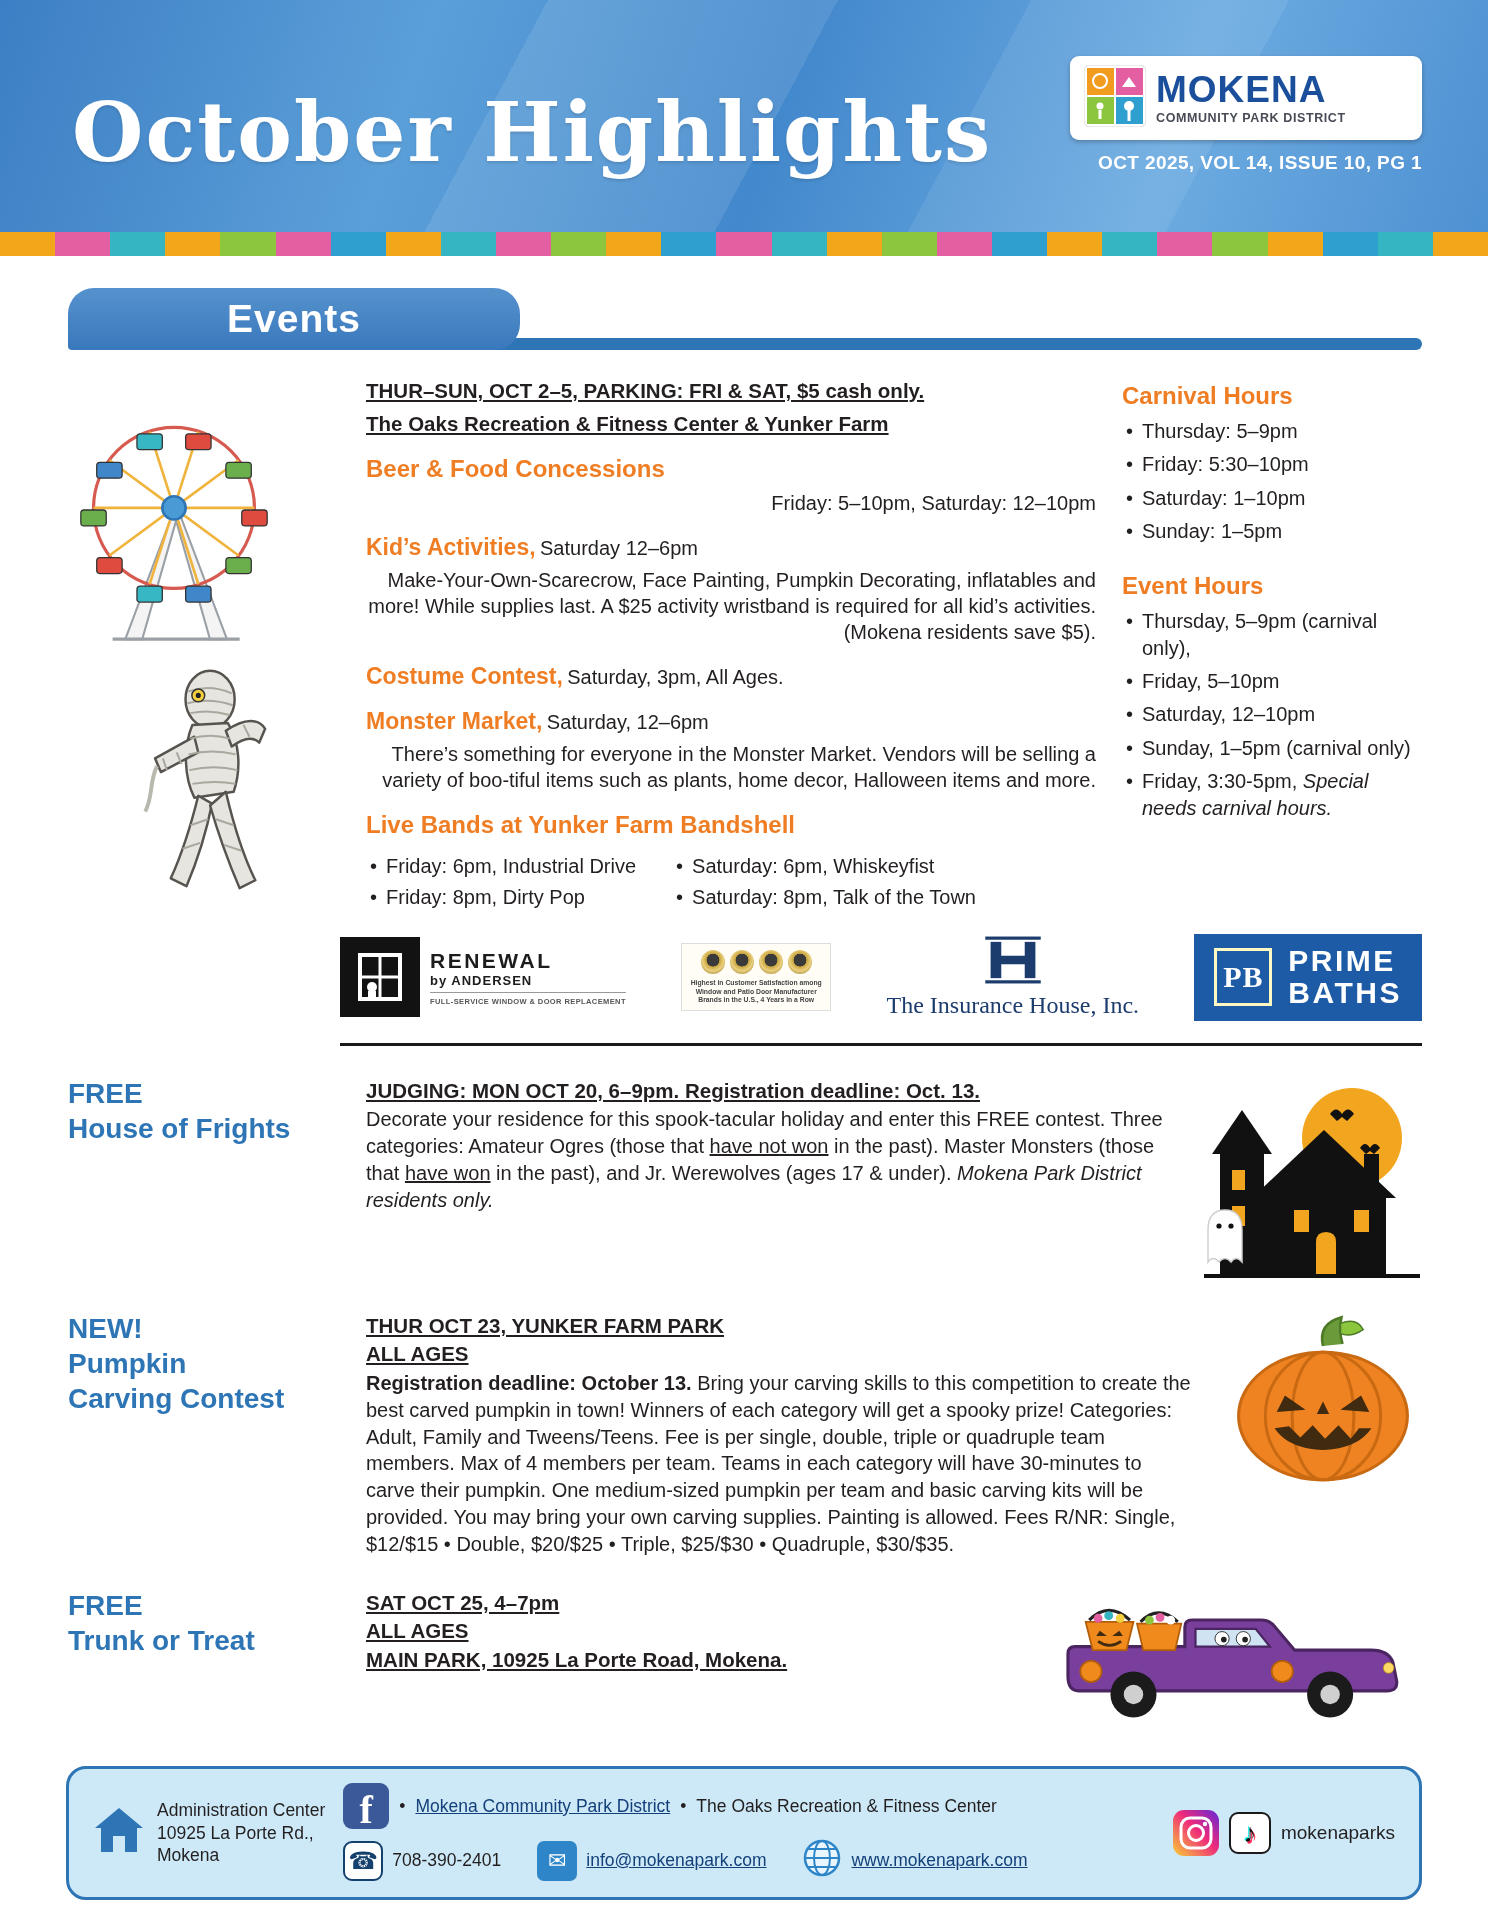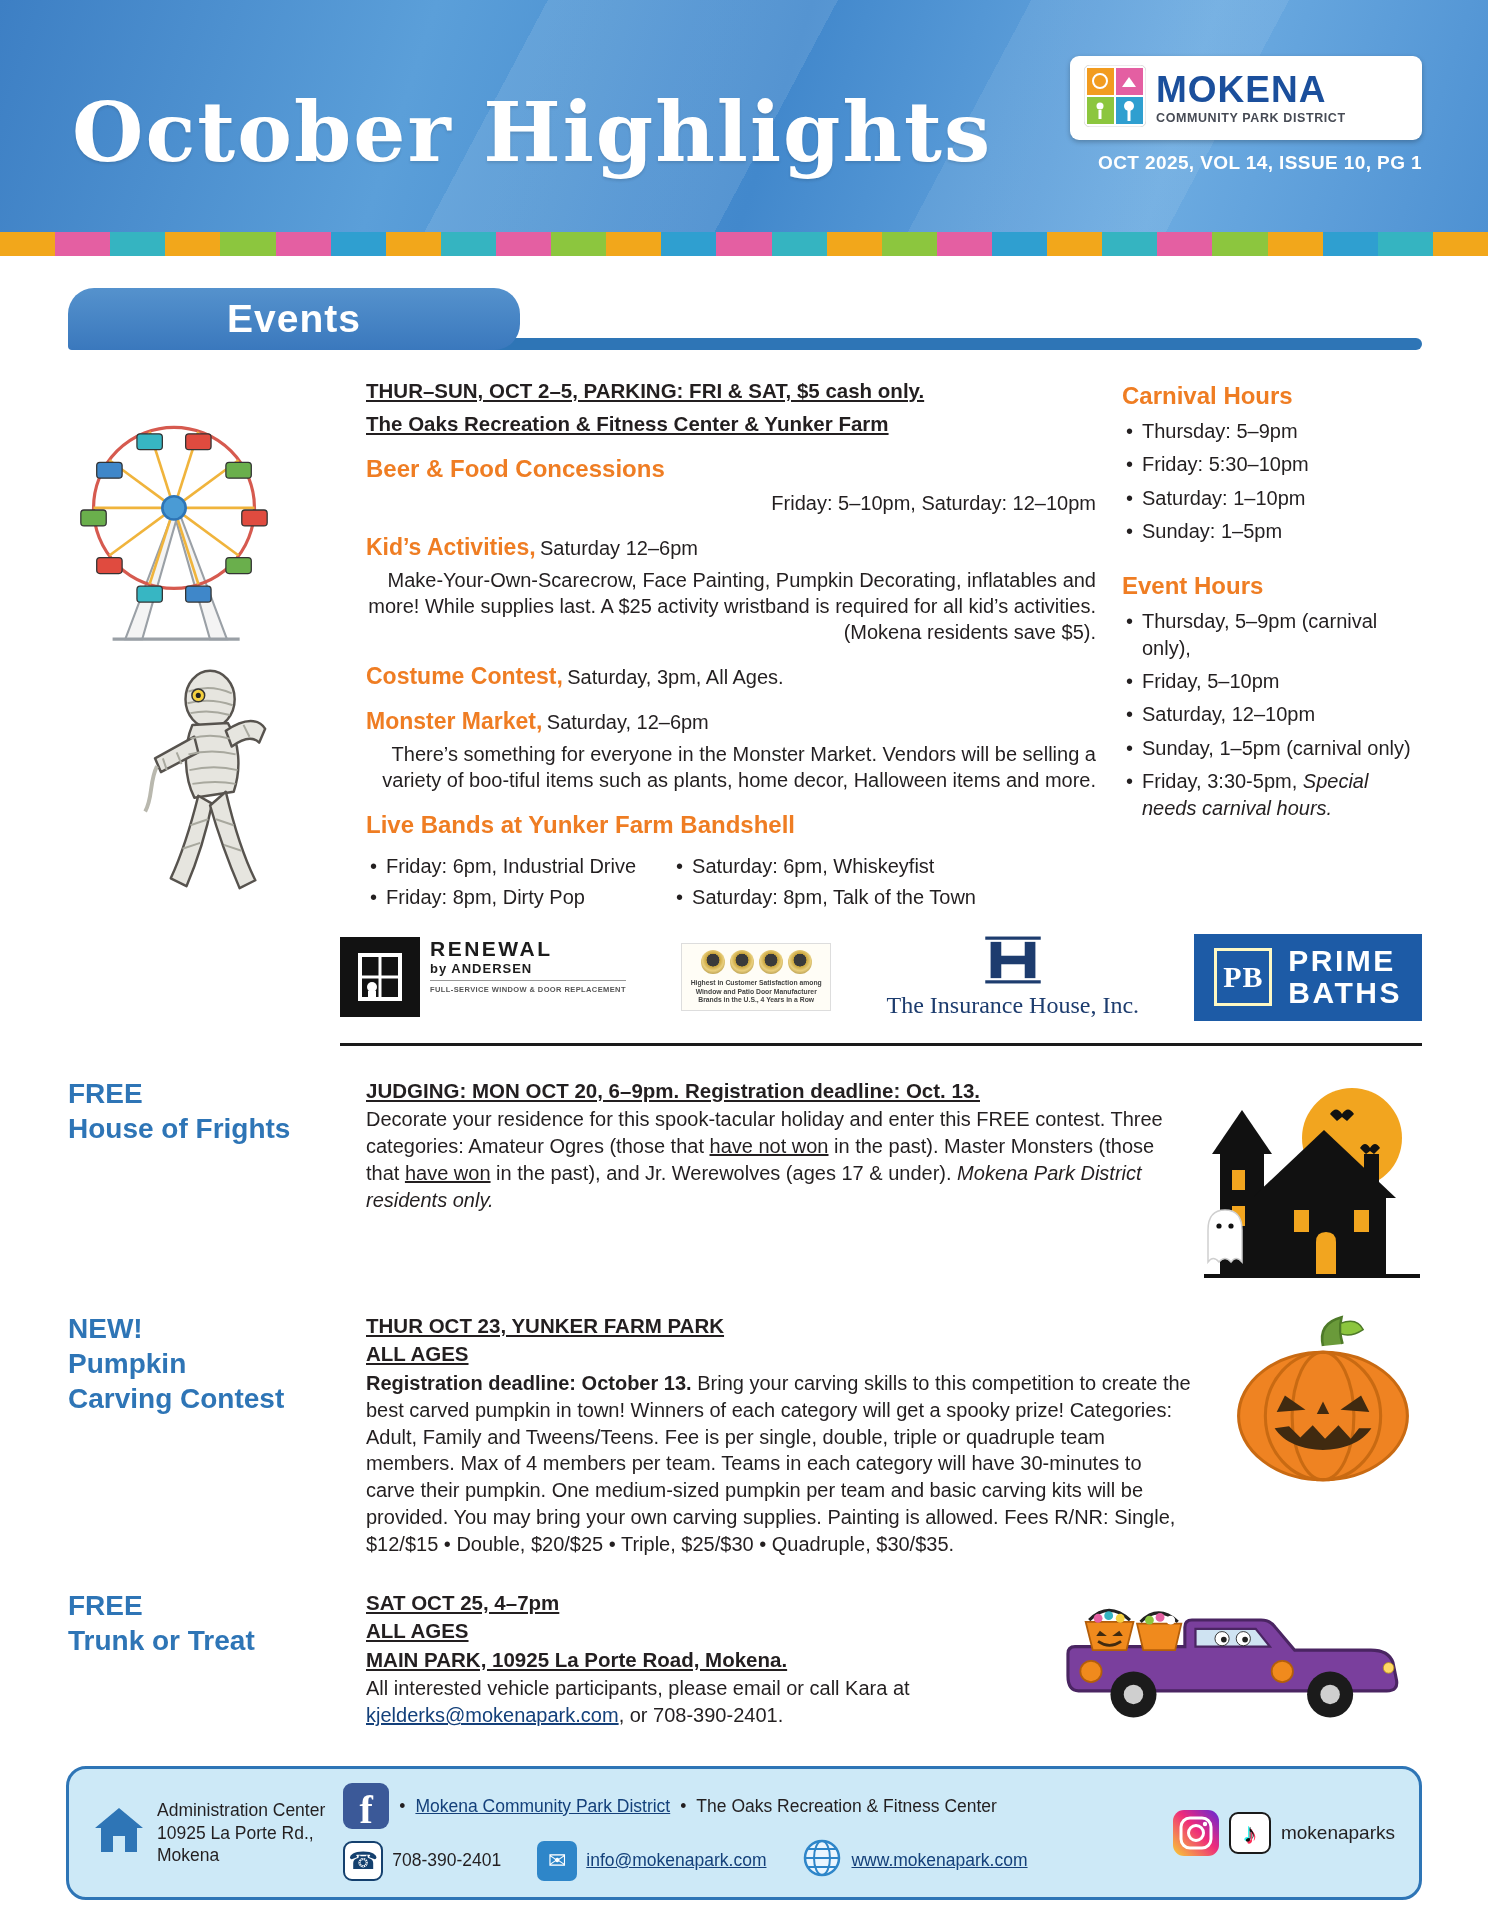--- a/index.html
+++ b/index.html
@@ -46,21 +46,21 @@
   ul.bullets { list-style:none; }
   ul.bullets li { position:relative; padding-left:20px; font-size:20px; line-height:1.3; margin-top:5px; }
   ul.bullets li::before { content:"•"; position:absolute; left:4px; }
   .right ul.bullets li { line-height:1.32; margin-top:7px; }
   .right .orange-h:first-child { margin-top:4px; }
   .right .orange-h { margin-top:28px; }
   .special-li em { font-style:italic; }
 
   
   .sponsors { display:flex; align-items:center; justify-content:space-between; margin:24px 66px 0 340px; }
-  .renewal { display:flex; gap:10px; }
+  .renewal { display:flex; align-items:center; gap:10px; }
   .ra-box { width:80px; height:80px; background:#121212; display:flex; align-items:center; justify-content:center; }
   .ra-text { display:flex; flex-direction:column; }
   .ra-line1 { font-size:21px; font-weight:800; letter-spacing:2.5px; color:#1c1c1c; }
   .ra-line2 { font-size:13px; font-weight:700; letter-spacing:1px; color:#1c1c1c; border-bottom:1.5px solid #999; padding-bottom:4px; }
   .ra-tag { font-size:7.5px; color:#555; letter-spacing:.4px; margin-top:4px; font-weight:700; }
   .award { width:150px; text-align:center; border:1px solid #ddd; padding:6px 4px; background:#fffdf6; }
   .award-circles { display:flex; justify-content:center; gap:5px; }
   .award-circles i { width:24px; height:24px; border-radius:50%; display:block;
      background:radial-gradient(circle at 50% 42%, #3a3a3a 34%, #caa53d 36%, #e9cf7e 58%, #8a6d1f 100%); }
   .award-text { font-size:6.8px; line-height:1.25; color:#444; margin-top:5px; font-weight:700; }
@@ -416,21 +416,20 @@
 
   <section class="feature trunk">
     <div class="label">
       <span>FREE</span>
       <span>Trunk or Treat</span>
     </div>
     <div class="fbody">
       <p class="bold-line">SAT OCT 25, 4–7pm</p>
       <p class="bold-line">ALL AGES</p>
       <p class="bold-line">MAIN PARK, 10925 La Porte Road, Mokena.</p>
-      <p><span>All interested vehicle participants, please email or call Kara at </span><a class="link">kjelderks@mokenapark.com</a><span>, or 708-390-2401.</span></p>
     </div>
     <div class="art">
       <svg width="372" height="158" viewBox="0 0 420 170">
         <path d="M18,95 L18,70 Q18,62 26,62 L150,62 L150,40 Q150,32 158,32 L236,32 Q246,32 252,40 L274,66 L360,66 Q380,66 385,80 L389,100 Q391,112 378,112 L30,112 Q18,112 18,95 Z" fill="#7a3f9d" stroke="#4a2562" stroke-width="3.5"></path>
         <path d="M162,42 L230,42 L246,62 L162,62 Z" fill="#cfe3f2" stroke="#4a2562" stroke-width="2.5"></path>
         <circle cx="192" cy="53" r="8" fill="#fff" stroke="#222"></circle>
           <circle cx="194" cy="54" r="3.2" fill="#222"></circle>
         <circle cx="216" cy="53" r="8" fill="#fff" stroke="#222"></circle>
           <circle cx="218" cy="54" r="3.2" fill="#222"></circle>
         <path d="M42,32 q22,-22 46,0" stroke="#222" stroke-width="3.5" fill="none"></path>

